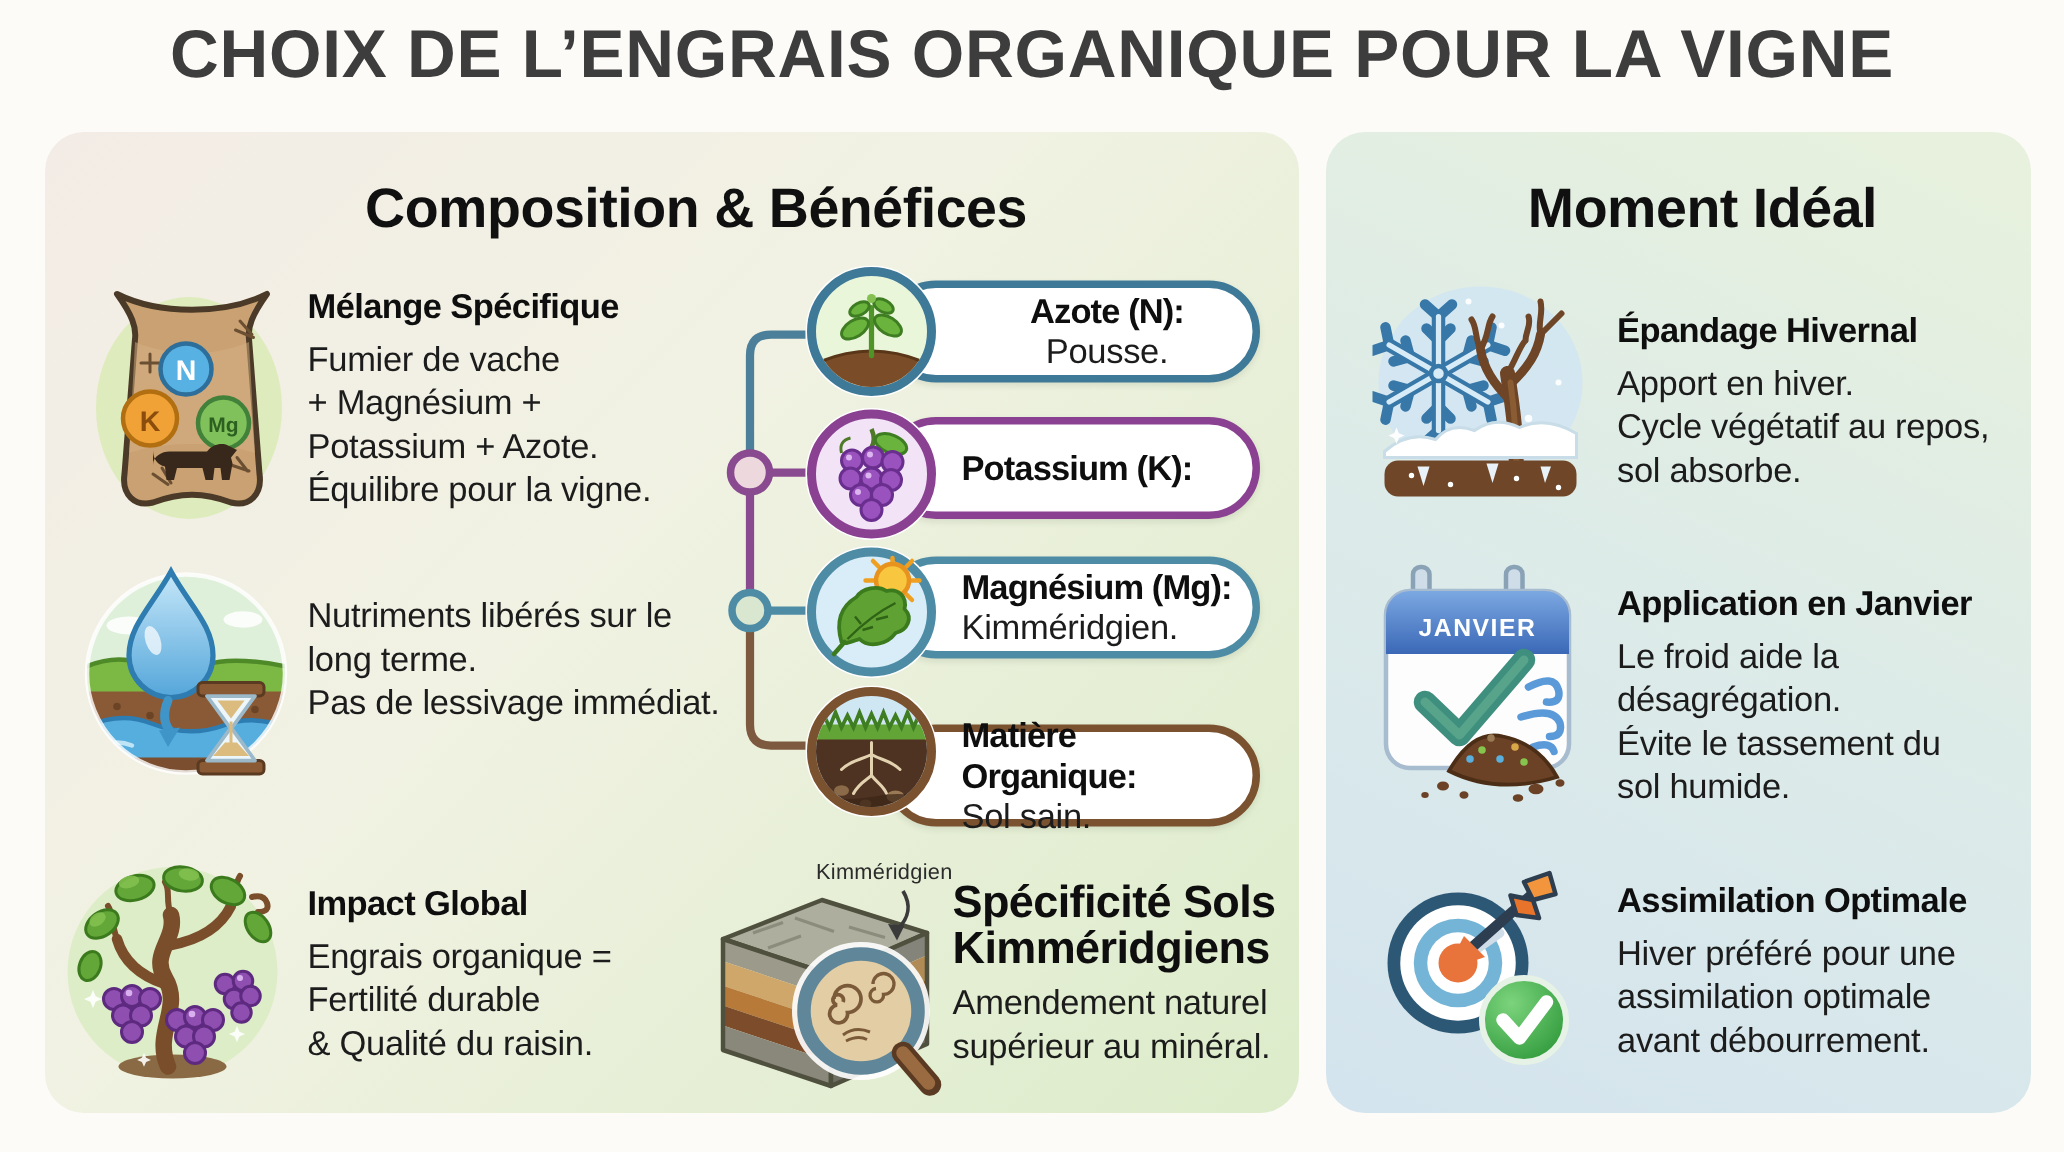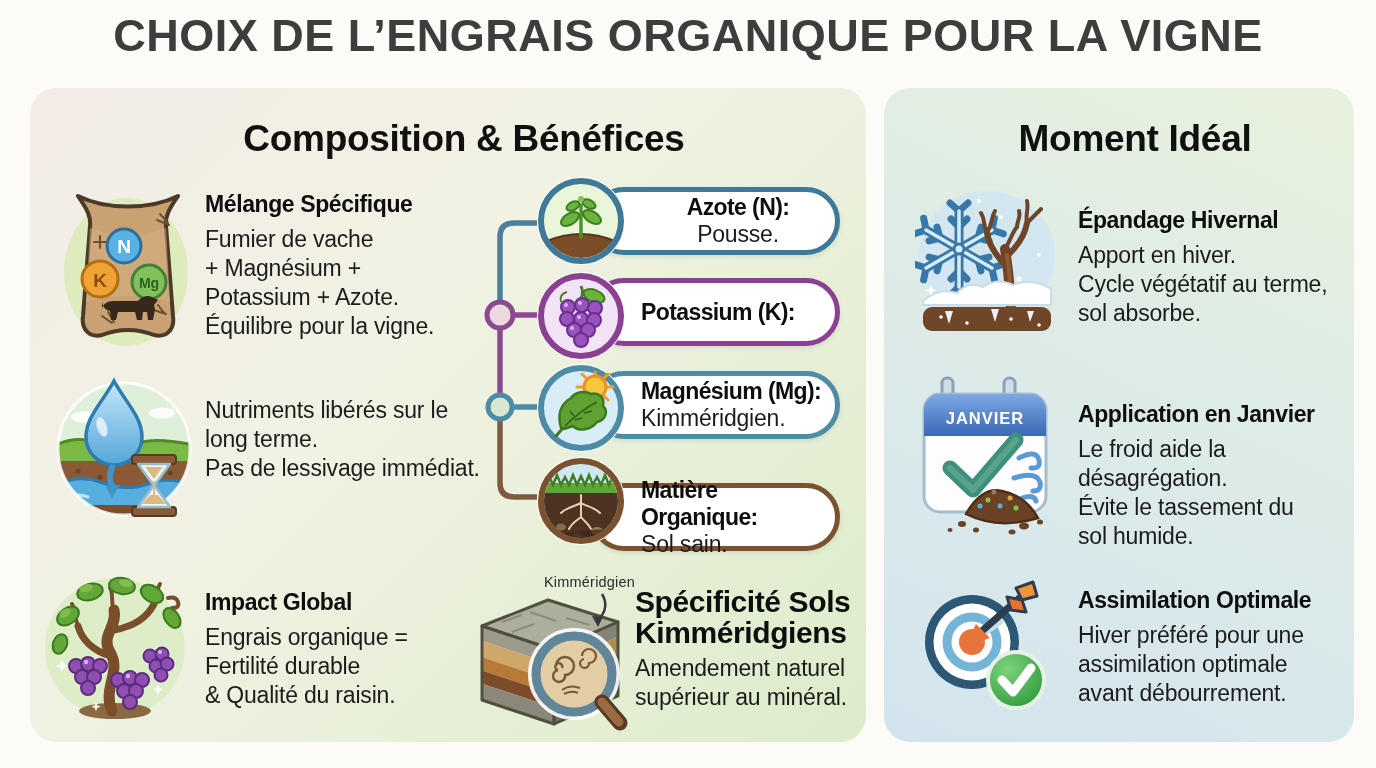--- a/index.html
+++ b/index.html
@@ -390,21 +390,21 @@
             <circle cx="64" cy="18" r="2"></circle>
             <circle cx="124" cy="72" r="2"></circle>
             <circle cx="86" cy="34" r="2"></circle>
           <path d="M16,102 l1.6,3.8 3.8,1.6 -3.8,1.6 -1.6,3.8 -1.6,-3.8 -3.8,-1.6 3.8,-1.6 z"></path>
         </g>
       </svg>
     </div>
     <div class="abs txt" style="left:194px;top:118px;">
       <h3>Épandage Hivernal</h3>
       <p>Apport en hiver.
-Cycle végétatif au terme,
+Cycle végétatif au repos,
 sol absorbe.</p>
     </div>
 
     <div class="abs" style="left:32px;top:286px;">
       <svg width="138" height="164" viewBox="0 0 138 164">
         <defs>
           <linearGradient id="calg" x1="0" y1="0" x2="0" y2="1">
             <stop offset="0" stop-color="#7ca8e2"></stop>
               <stop offset="1" stop-color="#3a68b6"></stop>
           </linearGradient>
@@ -433,21 +433,21 @@
         <g fill="#6b4226">
           <ellipse cx="46" cy="150" rx="4" ry="3"></ellipse>
             <ellipse cx="108" cy="152" rx="5" ry="3.5"></ellipse>
           <ellipse cx="60" cy="156" rx="3" ry="2.5"></ellipse>
             <ellipse cx="96" cy="158" rx="3.5" ry="2.5"></ellipse>
           <ellipse cx="124" cy="148" rx="3" ry="2.5"></ellipse>
             <ellipse cx="34" cy="156" rx="2.5" ry="2"></ellipse>
         </g>
       </svg>
     </div>
-    <div class="abs txt" style="left:194px;top:312px;">
+    <div class="abs txt" style="left:194px;top:300px;">
       <h3>Application en Janvier</h3>
       <p>Le froid aide la
 désagrégation.
 Évite le tassement du
 sol humide.</p>
     </div>
 
     <div class="abs" style="left:28px;top:492px;">
       <svg width="144" height="136" viewBox="0 0 144 136">
         <defs>

